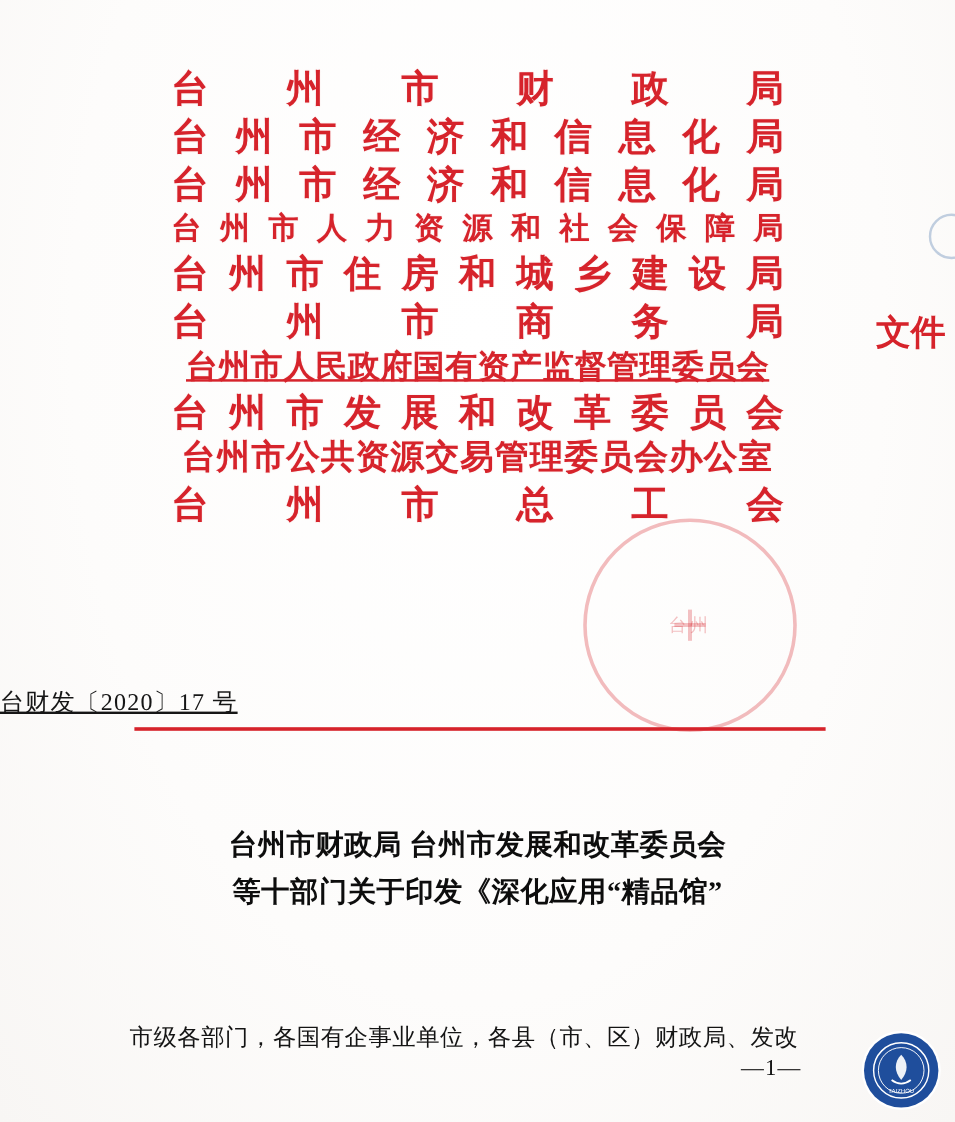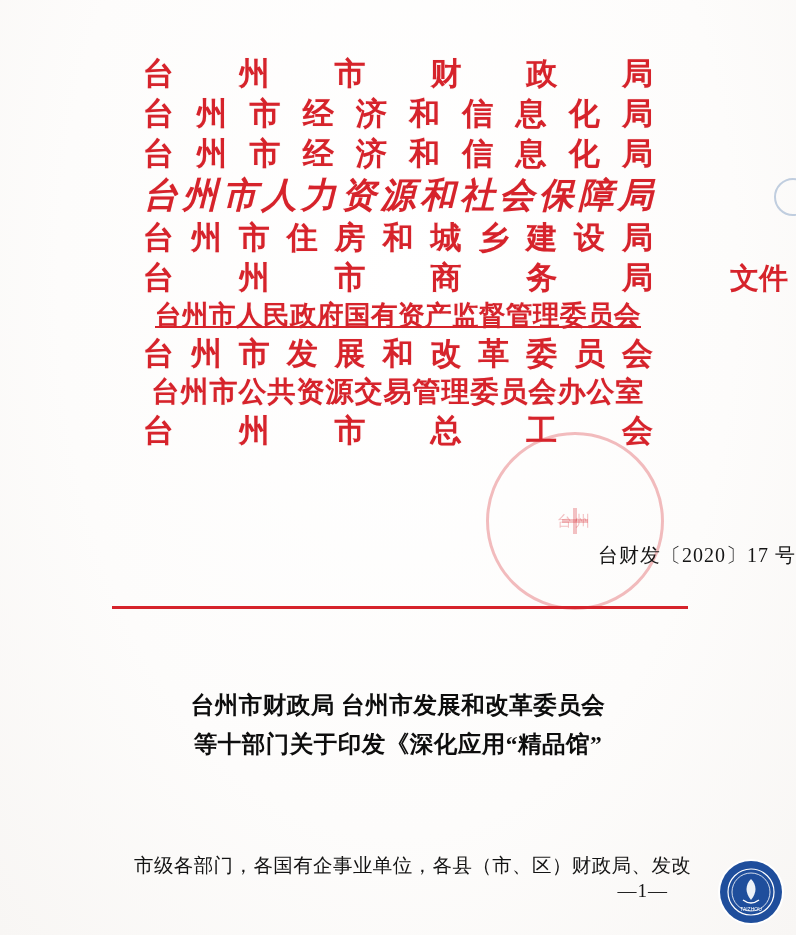--- a/index.html
+++ b/index.html
@@ -58,22 +58,21 @@
     text-align: justify;
     text-align-last: justify;
     font-size: 31px;
   }
   .spread-wide {
     display: block;
     width: 510px;
     margin: 0 auto 9px auto;
     text-align: justify;
     text-align-last: justify;
-    font-size: 35px;
-    font-style: italic;
+    font-size: 25px;
   }
   .tight {
     font-size: 28px;
     letter-spacing: 1px;
   }
   .tighter {
     font-size: 26.5px;
     letter-spacing: 0.5px;
     text-decoration: underline;
   }
@@ -122,26 +121,27 @@
     font-size: 15px;
     letter-spacing: 3px;
     white-space: nowrap;
   }
 
   
   .doc-number {
     position: absolute;
     left: 0;
     right: 0;
-    top: 542px;
-    text-align: right;
+    top: 572px;
+    text-align: left;
     font-size: 20px;
     color: #161616;
     font-family: "Liberation Serif", "DejaVu Serif", serif;
     letter-spacing: 1px;
+    text-decoration: underline;
   }
 
   
   .red-rule {
     position: absolute;
     left: 112px;
     width: 576px;
     top: 606px;
     height: 2.5px;
     background: #d6232b;
@@ -159,21 +159,21 @@
     line-height: 1.68;
     color: #0d0d0d;
     font-family: "Liberation Serif", "DejaVu Serif", serif;
     letter-spacing: 0.5px;
   }
   .title-block div { white-space: nowrap; }
 
   
   .body-text {
     position: absolute;
-    left: 134px;
+    left: 108px;
     right: 96px;
     top: 848px;
     font-size: 19.5px;
     line-height: 1.8;
     color: #141414;
     letter-spacing: 0.4px;
   }
 
   
   .page-num {

